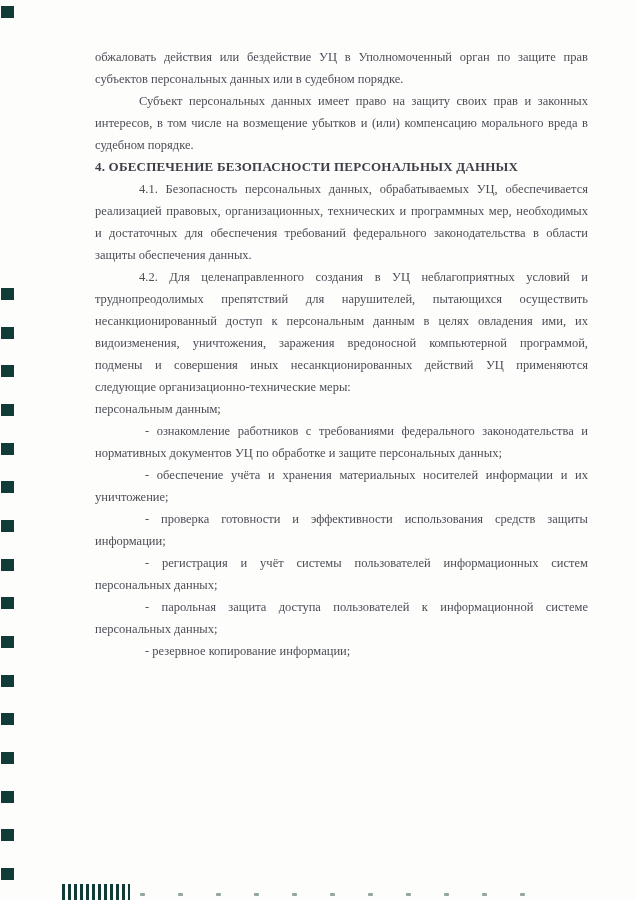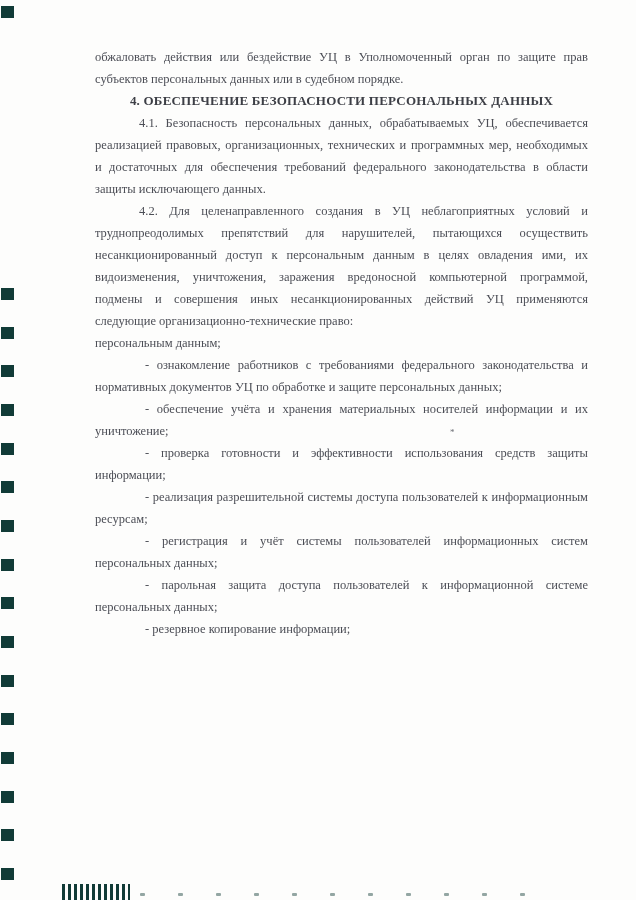--- a/index.html
+++ b/index.html
@@ -18,58 +18,63 @@
   .ln{
     white-space:nowrap;
     text-align:justify;
     text-align-last:justify;
   }
   .ln.last{text-align-last:left;}
   .ind{text-indent:44px;}
   .ind-b{text-indent:50px;}
   .heading{
     font-weight:bold;color:#3d3f46;
-    text-align:center;
+    text-align:left;
     font-size:13px;line-height:22px;
     white-space:nowrap;
     letter-spacing:.2px;
   }
   .sq{position:absolute;left:1px;width:13px;height:12px;}
   .dot{position:absolute;width:5px;height:3px;opacity:.45;border-radius:1px;}
   .barcode{position:absolute;}
   .stray{position:absolute;font-size:9px;color:#6d6f75;}
 </style>
 </head>
 <body>
 
 <div class="page">
   <div class="content">
 
     <div>
       <div class="ln">обжаловать действия или бездействие УЦ в Уполномоченный орган по защите прав</div>
       <div class="ln last">субъектов персональных данных или в судебном порядке.</div>
     </div>
 
+    <div>
+      <div class="ln ind">Субъект персональных данных имеет право на защиту своих прав и законных</div>
+      <div class="ln">интересов, в том числе на возмещение убытков и (или) компенсацию морального вреда в</div>
+      <div class="ln last">судебном порядке.</div>
+    </div>
 
     <div class="heading">4. ОБЕСПЕЧЕНИЕ БЕЗОПАСНОСТИ ПЕРСОНАЛЬНЫХ ДАННЫХ</div>
 
     <div>
       <div class="ln ind">4.1. Безопасность персональных данных, обрабатываемых УЦ, обеспечивается</div>
       <div class="ln">реализацией правовых, организационных, технических и программных мер, необходимых</div>
       <div class="ln">и достаточных для обеспечения требований федерального законодательства в области</div>
-      <div class="ln last">защиты исключающего данных.</div>
+      <div class="ln last">защиты обеспечения данных.</div>
     </div>
 
     <div>
       <div class="ln ind">4.2. Для целенаправленного создания в УЦ неблагоприятных условий и</div>
       <div class="ln">труднопреодолимых препятствий для нарушителей, пытающихся осуществить</div>
       <div class="ln">несанкционированный доступ к персональным данным в целях овладения ими, их</div>
       <div class="ln">видоизменения, уничтожения, заражения вредоносной компьютерной программой,</div>
       <div class="ln">подмены и совершения иных несанкционированных действий УЦ применяются</div>
-      <div class="ln last">следующие организационно-технические право:</div>
+      <div class="ln last">следующие организационно-технические меры:</div>
     </div>
 
     <div>
       <div class="ln last">персональным данным;</div>
     </div>
 
     <div>
       <div class="ln ind-b">- ознакомление работников с требованиями федерального законодательства и</div>
       <div class="ln last">нормативных документов УЦ по обработке и защите персональных данных;</div>
     </div>
@@ -77,24 +82,20 @@
     <div>
       <div class="ln ind-b">- обеспечение учёта и хранения материальных носителей информации и их</div>
       <div class="ln last">уничтожение;</div>
     </div>
 
     <div>
       <div class="ln ind-b">- проверка готовности и эффективности использования средств защиты</div>
       <div class="ln last">информации;</div>
     </div>
 
-    <div>
-      <div class="ln ind-b">- реализация разрешительной системы доступа пользователей к информационным</div>
-      <div class="ln last">ресурсам;</div>
-    </div>
 
     <div>
       <div class="ln ind-b">- регистрация и учёт системы пользователей информационных систем</div>
       <div class="ln last">персональных данных;</div>
     </div>
 
     <div>
       <div class="ln ind-b">- парольная защита доступа пользователей к информационной системе</div>
       <div class="ln last">персональных данных;</div>
     </div>

